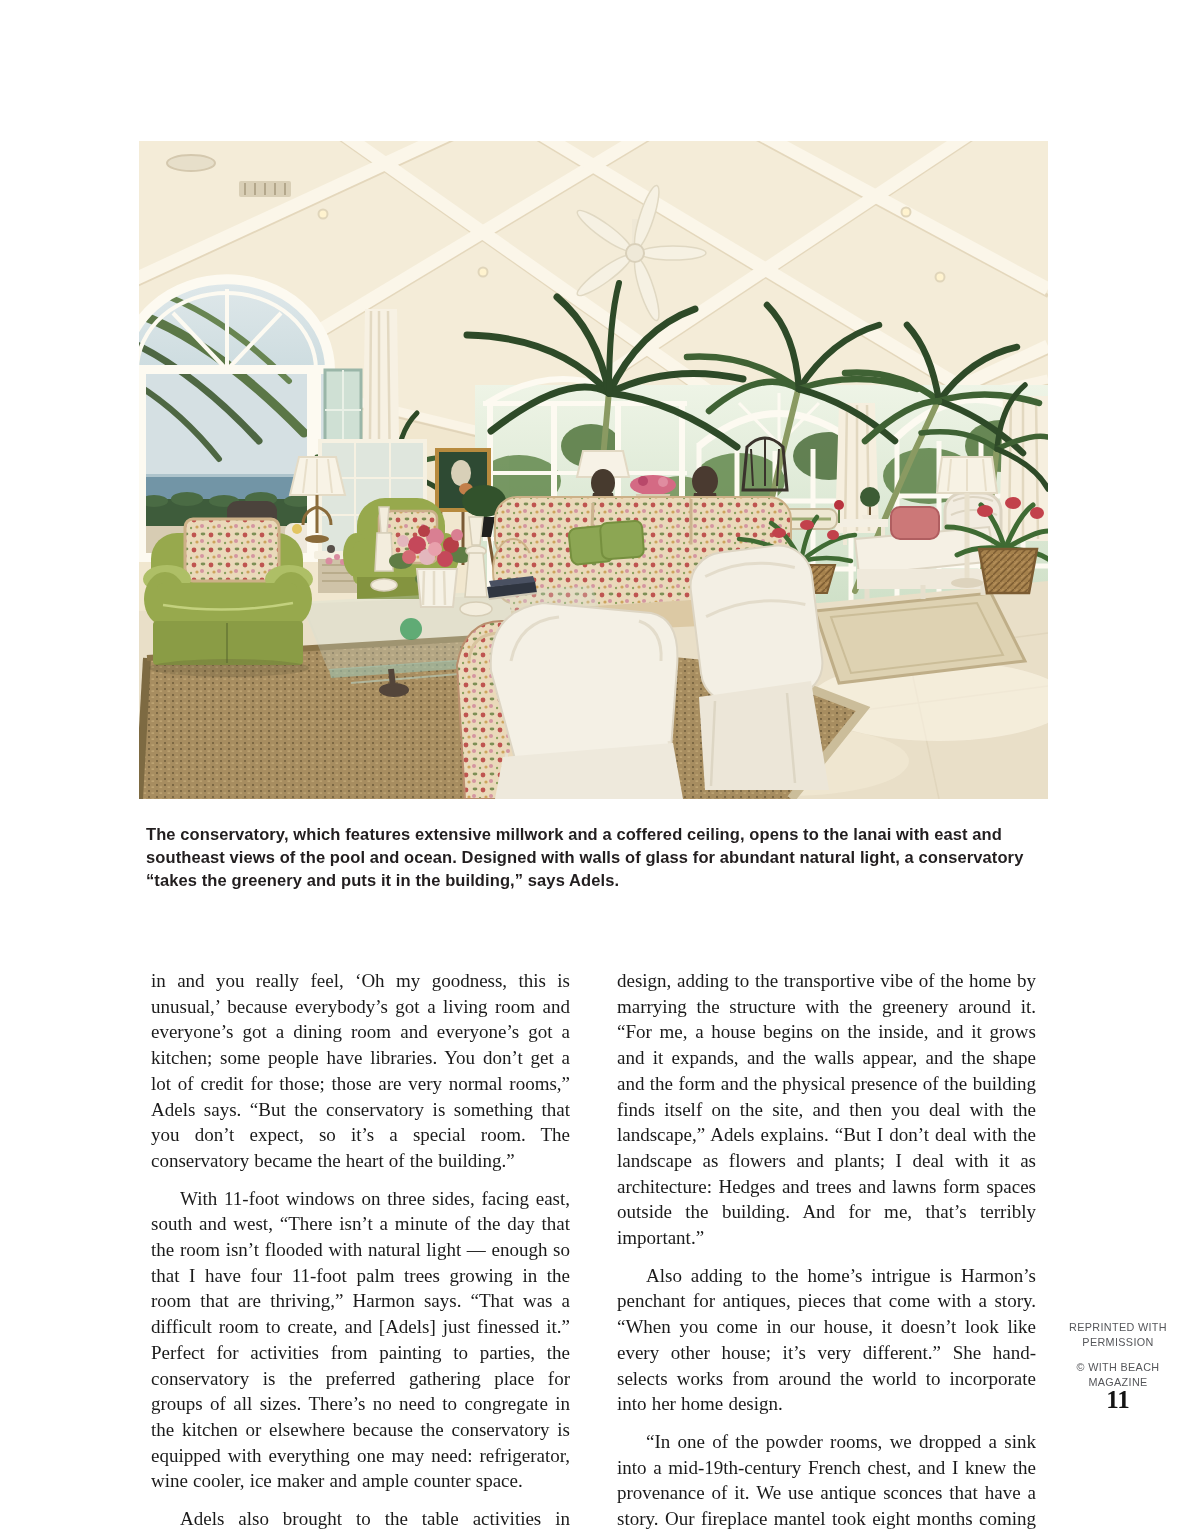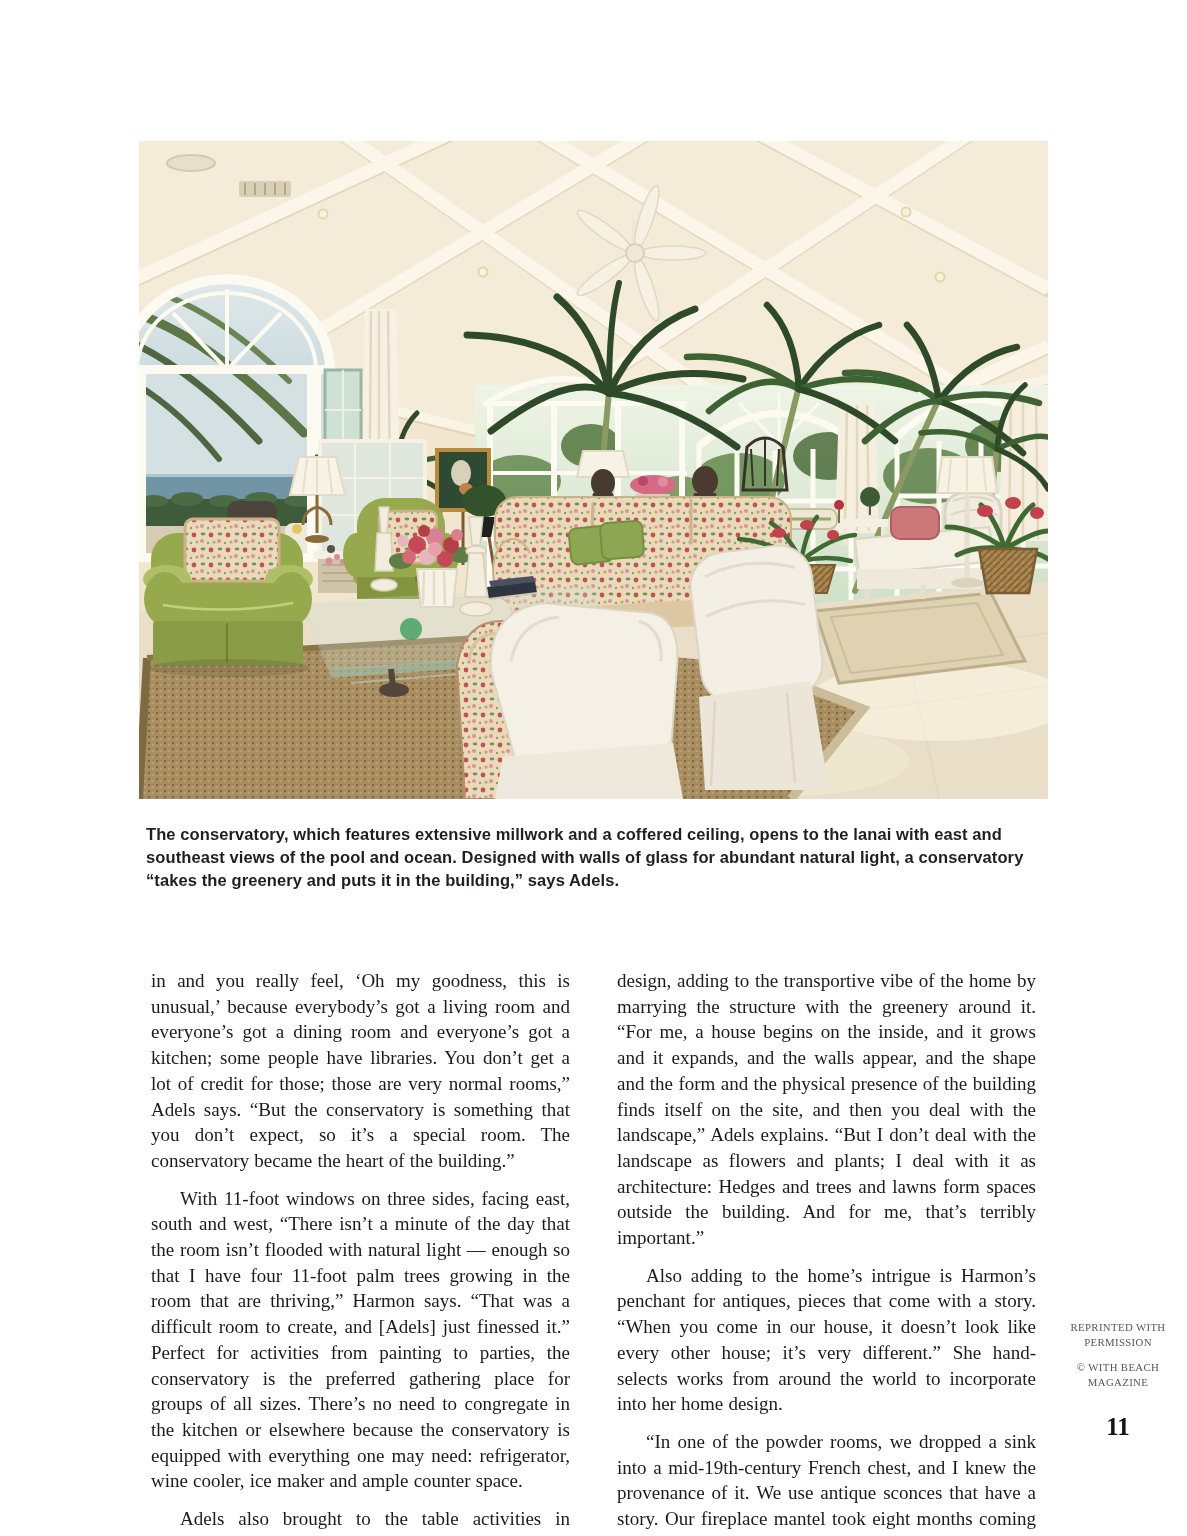--- a/index.html
+++ b/index.html
@@ -12,23 +12,23 @@
   .col{position:absolute;top:956px;width:443px;text-align:justify;}
   .col-left{left:139px;}
   .col-right{left:605px;}
   .col p{margin:12px;font-size:19px;line-height:25.7px;color:#1b1b1b;
     font-family:"Liberation Serif",serif;hyphens:auto;-webkit-hyphens:auto;word-spacing:.02em;}
   .col p.indent{text-indent:29px;}
   .reprint{position:absolute;left:1056px;top:1320px;width:124px;text-align:center;
     font-family:"Liberation Sans",sans-serif;font-size:10.8px;line-height:14.5px;
     color:#55565a;letter-spacing:.35px;}
   .reprint .block{margin:0 0 11px 0;}
-  .note-line{display:block;font-family:Liberation Serif, serif;}
+  .note-line{display:block;}
   .page-num{position:absolute;left:1056px;top:1386px;width:124px;text-align:center;
-    font-family:"Liberation Serif",serif;font-size:25px;font-weight:700;color:#141414;margin-top:27px;}
+    font-family:"Liberation Serif",serif;font-size:25px;font-weight:700;color:#141414;}
 </style>
 </head>
 <body>
 
 <figure class="photo">
 <svg viewBox="0 0 909 658" xmlns="http://www.w3.org/2000/svg">
   <defs>
     <clipPath id="frame">
           <rect x="0" y="0" width="909" height="658"></rect>
         </clipPath>

